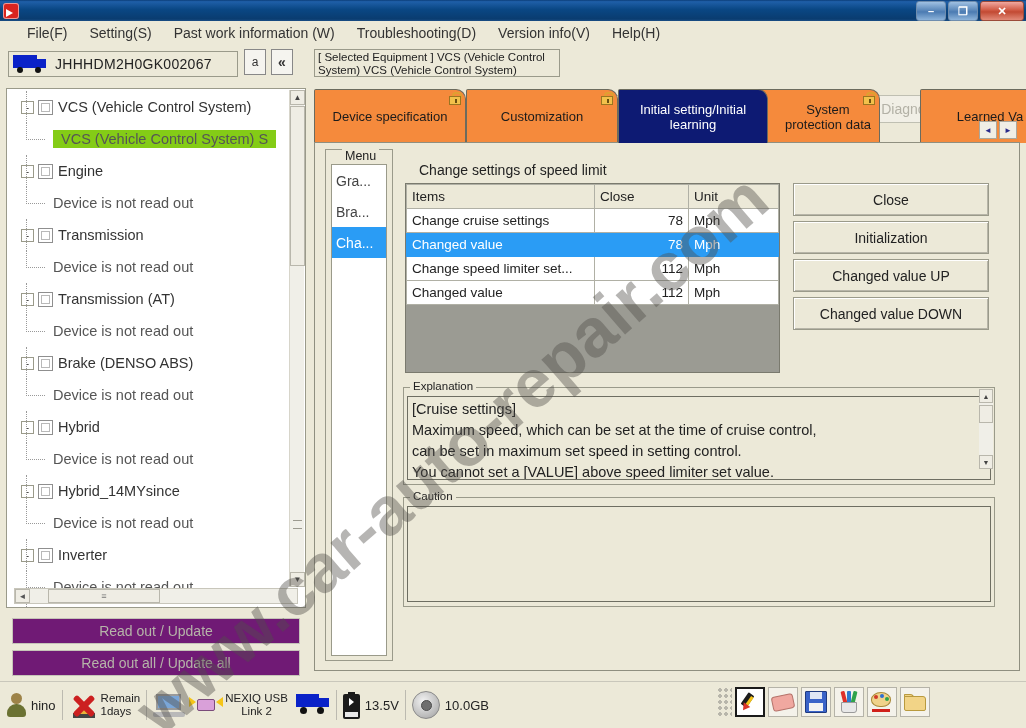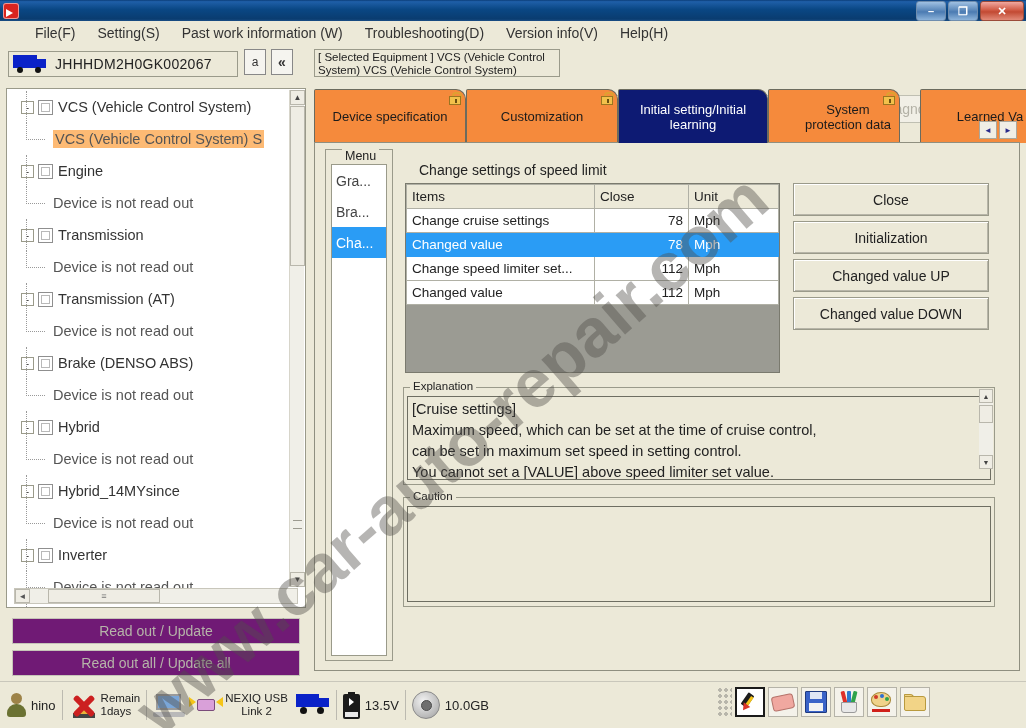--- a/index.html
+++ b/index.html
@@ -56,21 +56,21 @@
     width:42px;
     background: linear-gradient(to bottom,#f0a8a0,#d05a44 45%,#c24a33 55%,#e28a78);
     border-color:#9b4b3a;
   }
   .tb-glyph { display:block; line-height:1; font-weight:bold; }
 
   
   .menubar {
     position:absolute; left:0; top:21px; width:1026px; height:24px;
     background:#ECE9D8;
-    display:flex; align-items:center; padding-left:24px; box-sizing:border-box;
+    display:flex; align-items:center; padding-left:16px; box-sizing:border-box;
   }
   .menu-item {
     font-size:14px; color:#333; padding:2px 11px; white-space:nowrap;
   }
 
   
   .toolrow { position:absolute; left:0; top:45px; width:1026px; height:40px; }
   .vin-box {
     position:absolute; left:8px; top:6px; width:230px; height:26px;
     border:1px solid #9a9a8a; background:#ECE9D8;
@@ -125,21 +125,21 @@
     font-size:10px;line-height:9px;color:#333; flex:none; margin-right:4px;
   }
   .tdots { position:absolute; left:19px; top:0; bottom:0; border-left:1px dotted #999; }
   .tchk {
     width:13px;height:13px;border:1px solid #8f8f8f;background:#fff;
     box-shadow: inset 0 0 0 2px #fff, inset 0 0 0 3px #b9b9b9;
     flex:none; margin-right:5px;
   }
   .tlbl { font-size:14.5px; color:#333; white-space:nowrap; }
   .tnode.child .tlbl { color:#555; }
-  .tnode.sel .tlbl { background:#fdba74; padding:1px 2px; }
+  .tnode.sel .tlbl { background:#84cc16; padding:1px 8px; }
   .elbow {
     position:absolute; left:19px; top:0; height:16px; width:18px;
     border-left:1px dotted #999; border-bottom:1px dotted #999;
   }
 
   .tree-hscroll {
     position:absolute; left:8px; top:500px; width:284px; height:16px;
     background:#F0EFE8; border:1px solid #c8c6bb; box-sizing:border-box;
     display:flex; align-items:center;
   }
@@ -544,21 +544,21 @@
       <div class="tab" style="left:152px; width:152px;">
         <span>Customization</span>
         <span class="lock">
             <span class="shackle"></span>
             <span class="body"></span>
           </span>
       </div>
       <div class="tab active" style="left:304px; width:150px;">
         <span>Initial setting/Initial learning</span>
       </div>
-      <div class="tab" style="left:454px; width:132px;padding-left:32px;">
+      <div class="tab" style="left:434px; width:132px;padding-left:32px;">
         <span>System protection data</span>
         <span class="lock">
             <span class="shackle"></span>
             <span class="body"></span>
           </span>
       </div>
       <div class="tab" style="left:606px; width:140px;">
         <span>Learned Va</span>
       </div>
       <div class="tab-scroll">

